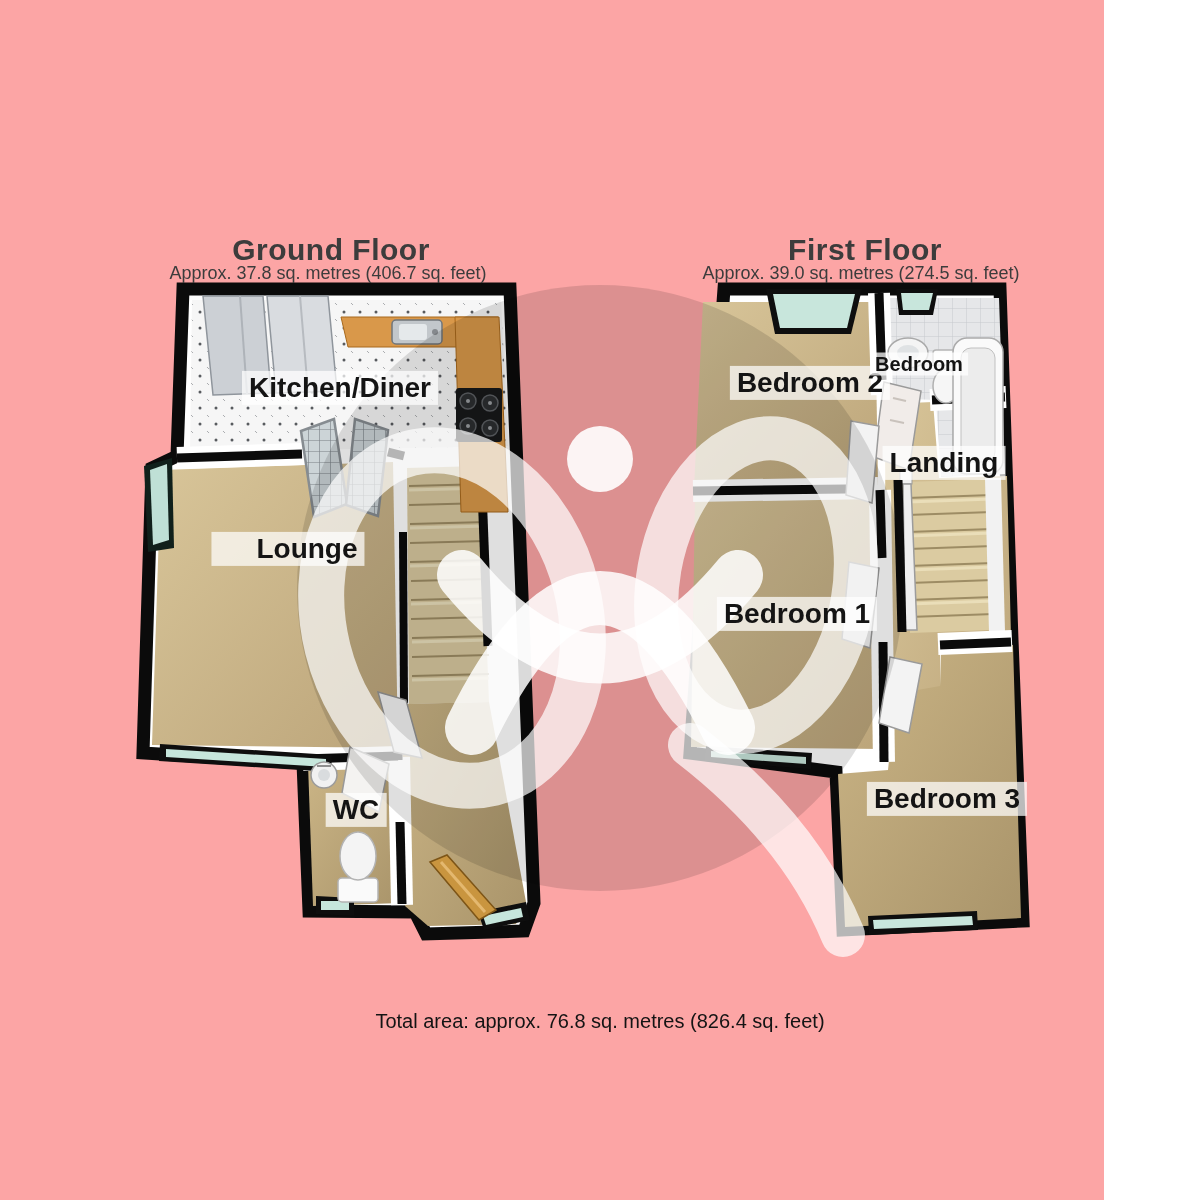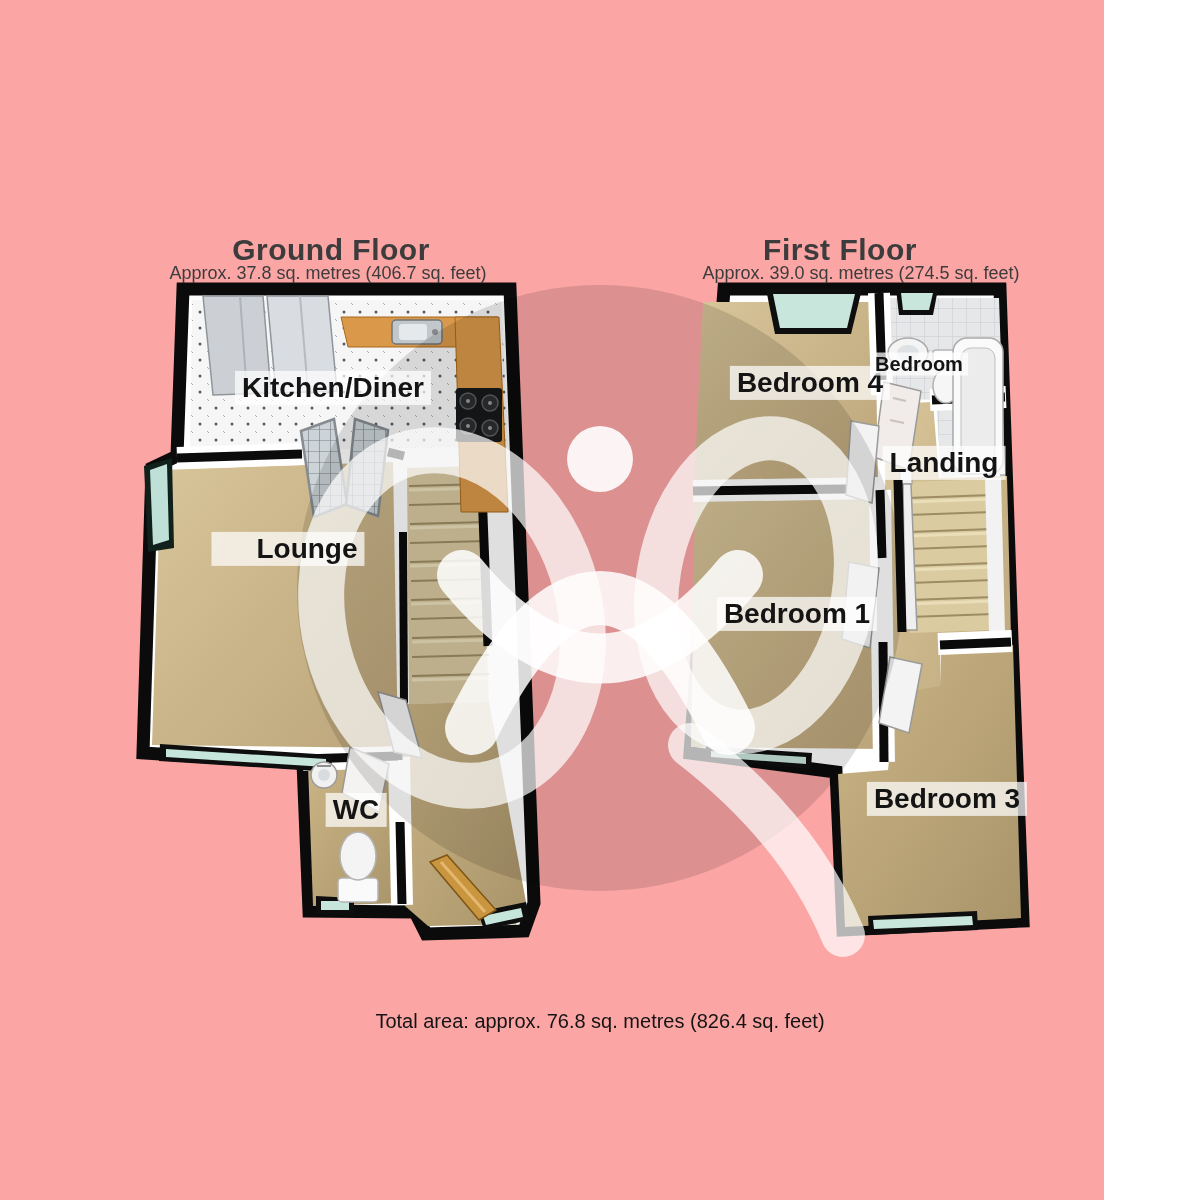--- a/index.html
+++ b/index.html
@@ -218,28 +218,28 @@
       <path d="M690,745 Q800,830 843,935" stroke="rgba(255,255,255,0.7)" stroke-width="44"></path>
       <path d="M472,728 Q600,468 728,728" stroke="rgba(255,255,255,0.85)" stroke-width="54"></path>
       <path d="M462,575 Q600,742 738,575" stroke="rgba(255,255,255,0.85)" stroke-width="50"></path>
     </g>
     <circle cx="600" cy="459" r="33" fill="rgba(255,255,255,0.9)"></circle>
   </g>
 </svg>
 
 <div class="lbl floor-title" style="left:331px;top:250px;">Ground Floor</div>
 <div class="lbl floor-sub" style="left:328px;top:273px;">Approx. 37.8 sq. metres (406.7 sq. feet)</div>
-<div class="lbl floor-title" style="left:840px;top:250px;text-align:center;">First Floor</div>
+<div class="lbl floor-title" style="left:865px;top:250px;text-align:center;">First Floor</div>
 <div class="lbl floor-sub" style="left:861px;top:273px;">Approx. 39.0 sq. metres (274.5 sq. feet)</div>
 
-<div class="lbl room-label" style="left:333px;top:388px;">Kitchen/Diner</div>
+<div class="lbl room-label" style="left:340px;top:388px;">Kitchen/Diner</div>
 <div class="lbl room-label" style="left:288px;top:549px;padding-left:45px;">Lounge</div>
 <div class="lbl room-label" style="left:356px;top:810px;">WC</div>
 
-<div class="lbl room-label" style="left:810px;top:383px;">Bedroom 4</div>
+<div class="lbl room-label" style="left:810px;top:383px;">Bedroom 2</div>
 <div class="lbl room-label small" style="left:919px;top:364px;">Bedroom</div>
 <div class="lbl room-label" style="left:944px;top:463px;">Landing</div>
 <div class="lbl room-label" style="left:797px;top:614px;">Bedroom 1</div>
 <div class="lbl room-label" style="left:947px;top:799px;">Bedroom 3</div>
 
 <div class="lbl footer-text" style="left:600px;top:1021px;">Total area: approx. 76.8 sq. metres (826.4 sq. feet)</div>
 
 </div>
 
 </body></html>

